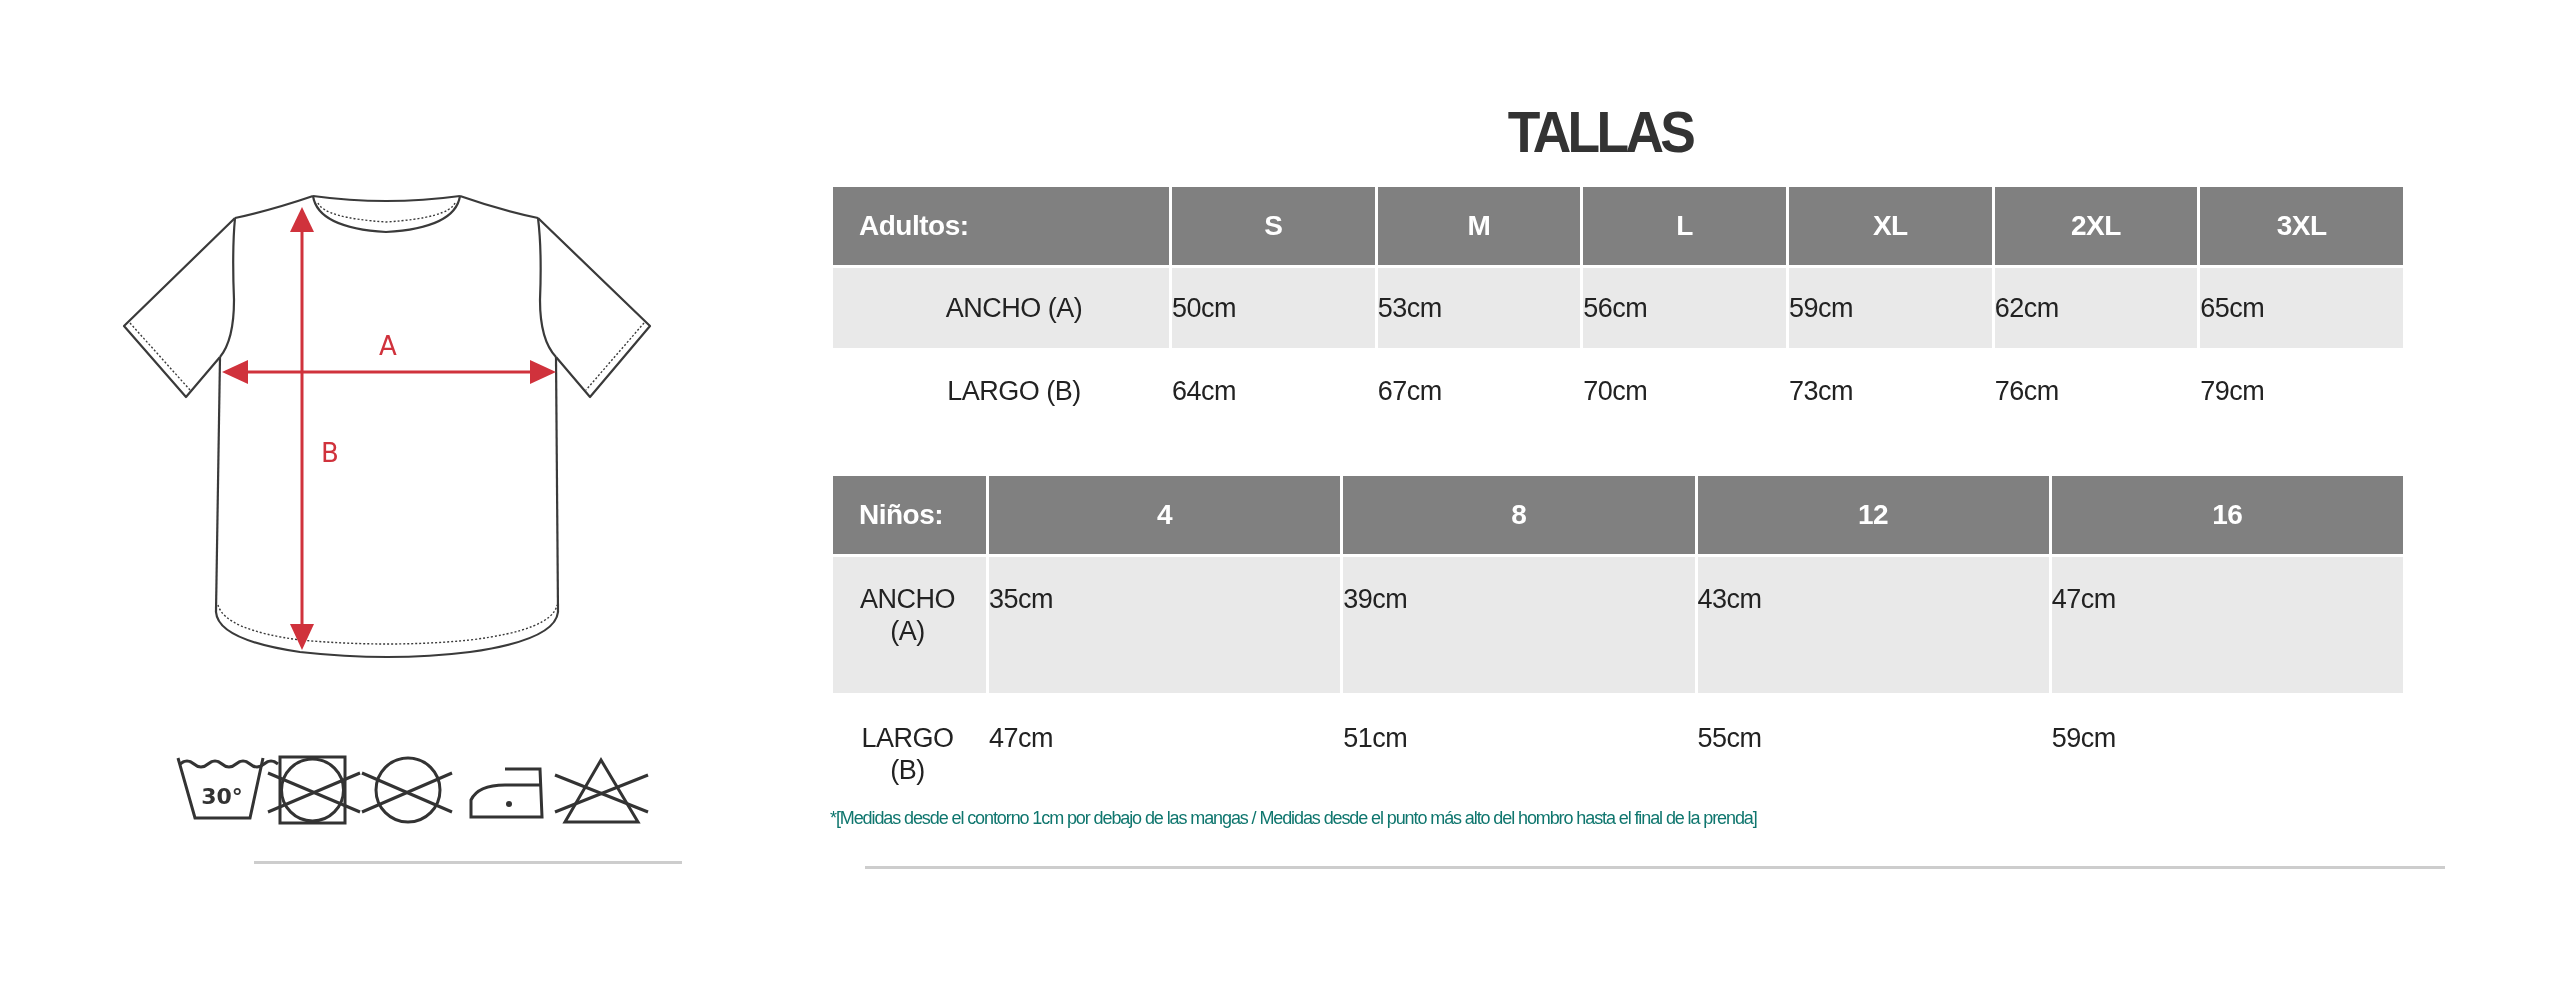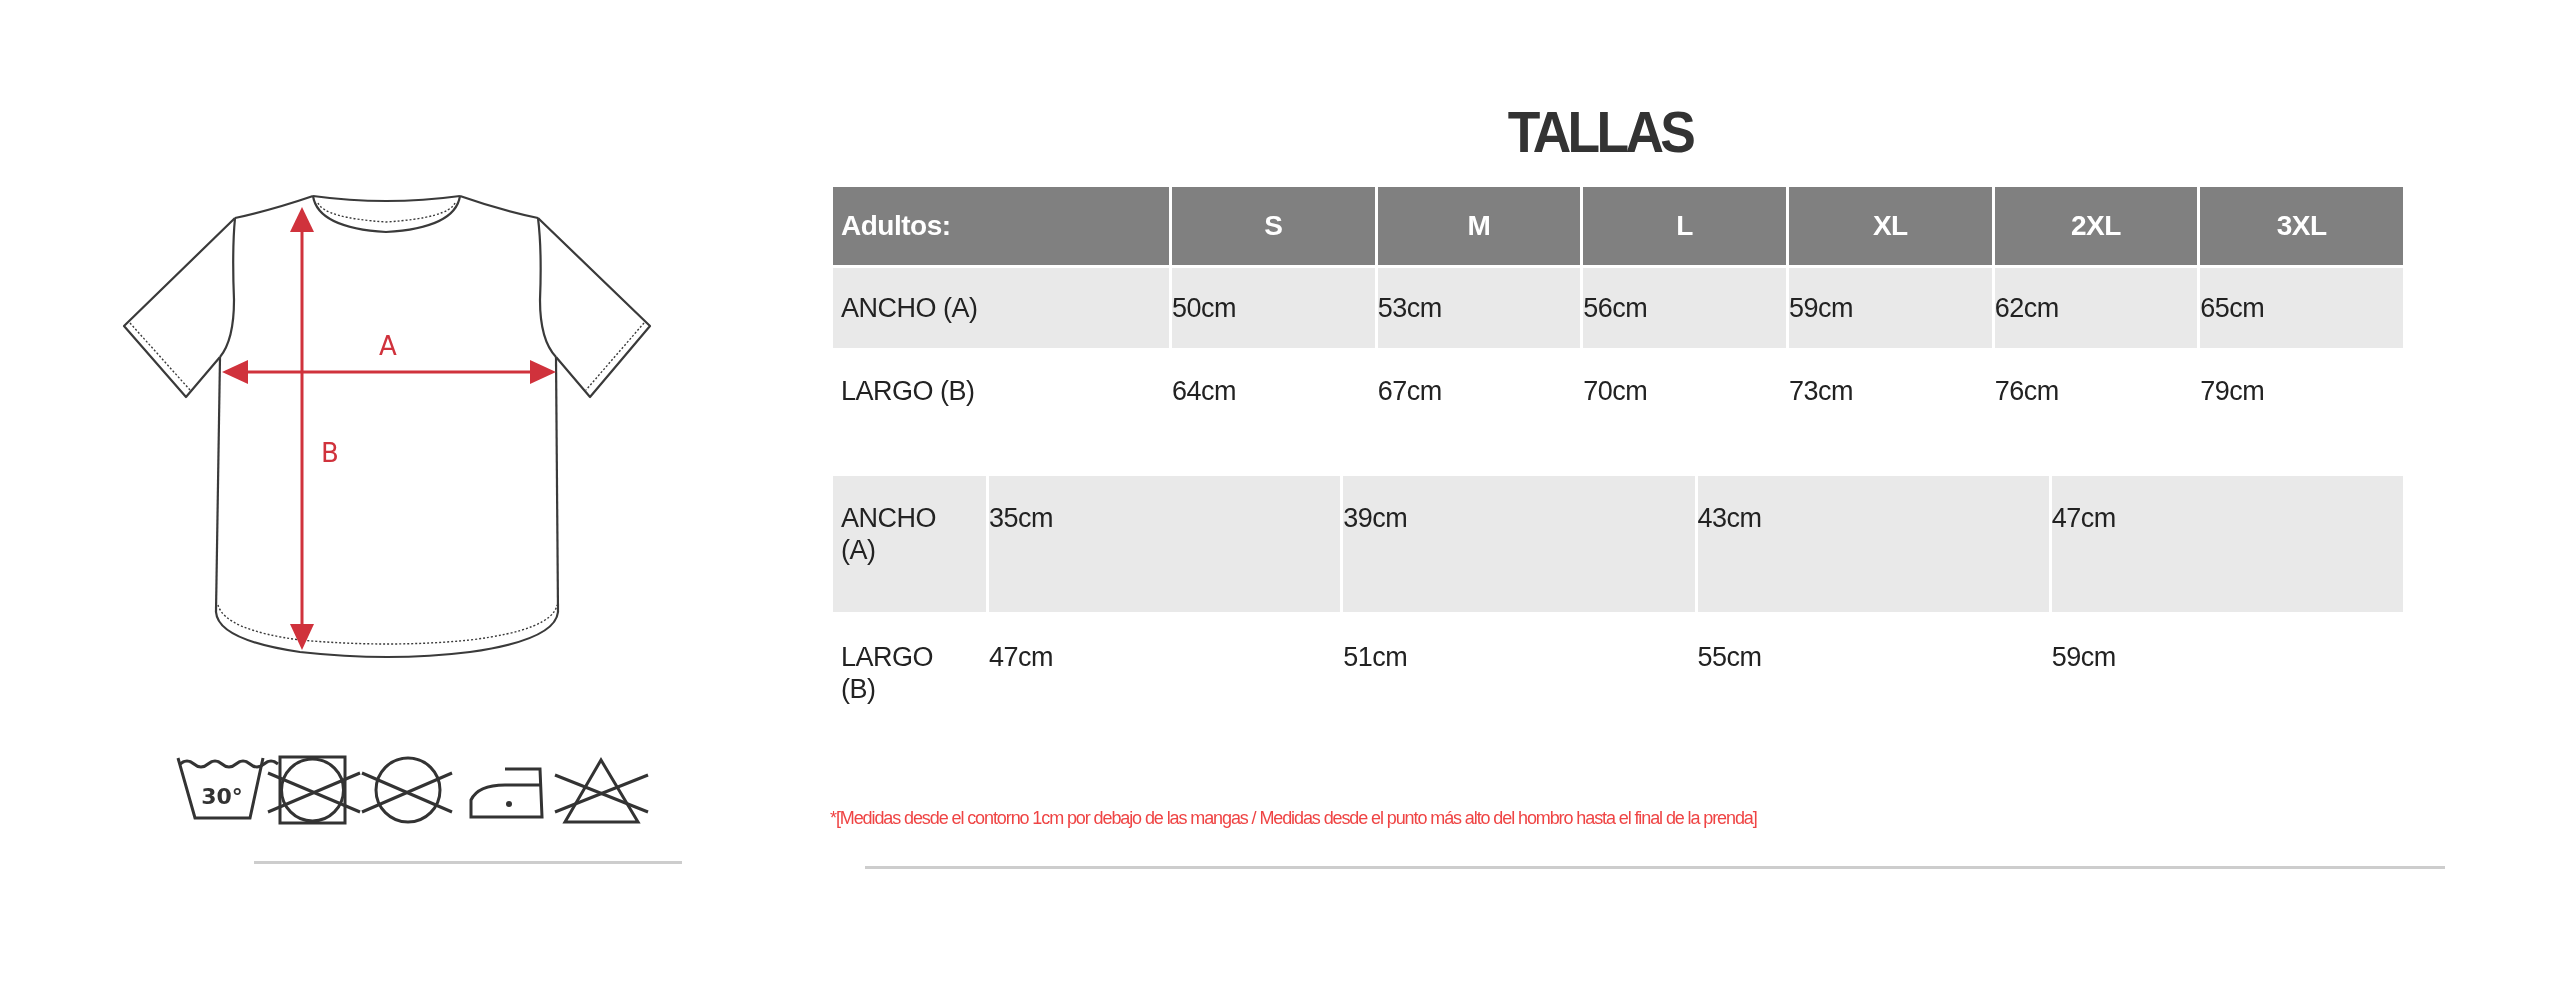--- a/index.html
+++ b/index.html
@@ -7,27 +7,27 @@
   .abs { position:absolute; }
   #shirt { left:100px; top:180px; width:580px; height:500px; }
   #care { left:170px; top:745px; width:480px; height:90px; }
   .divider { position:absolute; height:3px; background:#cdcdcd; }
   #title { left:1300px; top:100px; width:600px; text-align:center; font-size:58px; font-weight:bold; letter-spacing:-4px; color:#333333; line-height:64px; transform:scaleX(0.92); }
   table.sz { position:absolute; border-collapse:separate; border-spacing:3px; table-layout:fixed; }
   table.sz td { padding:0; font-size:27px; color:#222; letter-spacing:-0.5px; }
   table.sz tr.head td { background:#808080; color:#ffffff; font-weight:bold; text-align:center; height:78px; font-size:28px; }
   table.sz tr.head td.rowlabel { text-align:left; }
   table.sz tr.shade td { background:#e9e9e9; }
-  table.sz td.rowlabel { text-align:left; padding-left:8px; }
+  table.sz td.rowlabel { text-align:center; padding-left:26px; }
   table.sz td.val { }
   #adults { left:830px; top:184px; width:1576px; }
   #adults tr.body td { height:80px; }
   #kids { left:830px; top:473px; width:1576px; }
   #kids tr.body td { height:110px; vertical-align:top; padding-top:26px; line-height:32px; }
-  #footnote { left:830px; top:808px; font-size:18px; letter-spacing:-1.1px; color:#ef4444; white-space:nowrap; }
+  #footnote { left:830px; top:808px; font-size:18px; letter-spacing:-1.1px; color:#0f766e; white-space:nowrap; }
 </style>
 </head>
 <body>
 
 <svg id="shirt" class="abs" viewBox="100 180 580 500" xmlns="http://www.w3.org/2000/svg">
   <g fill="none" stroke="#3a3a3a" stroke-width="2.2" stroke-linejoin="round">
 
     <path d="M313,196 Q386,206 460,196"></path>
 
     <path d="M313,196 Q318,228 386,232 Q455,228 460,196"></path>
@@ -140,20 +140,27 @@
 
 <table id="kids" class="sz">
   <colgroup>
       <col style="width:153px">
       <col>
       <col>
       <col>
       <col>
     </colgroup>
   <tbody>
+      <tr class="head">
+    <td class="rowlabel">Niños:</td>
+    <td>4</td>
+    <td>8</td>
+    <td>12</td>
+    <td>16</td>
+  </tr>
   <tr class="body shade">
     <td class="rowlabel" style="padding-right:30px;">ANCHO (A)</td>
     <td class="val">35cm</td>
     <td class="val">39cm</td>
     <td class="val">43cm</td>
     <td class="val">47cm</td>
   </tr>
   <tr class="body">
     <td class="rowlabel" style="padding-right:30px;">LARGO (B)</td>
     <td class="val">47cm</td>

